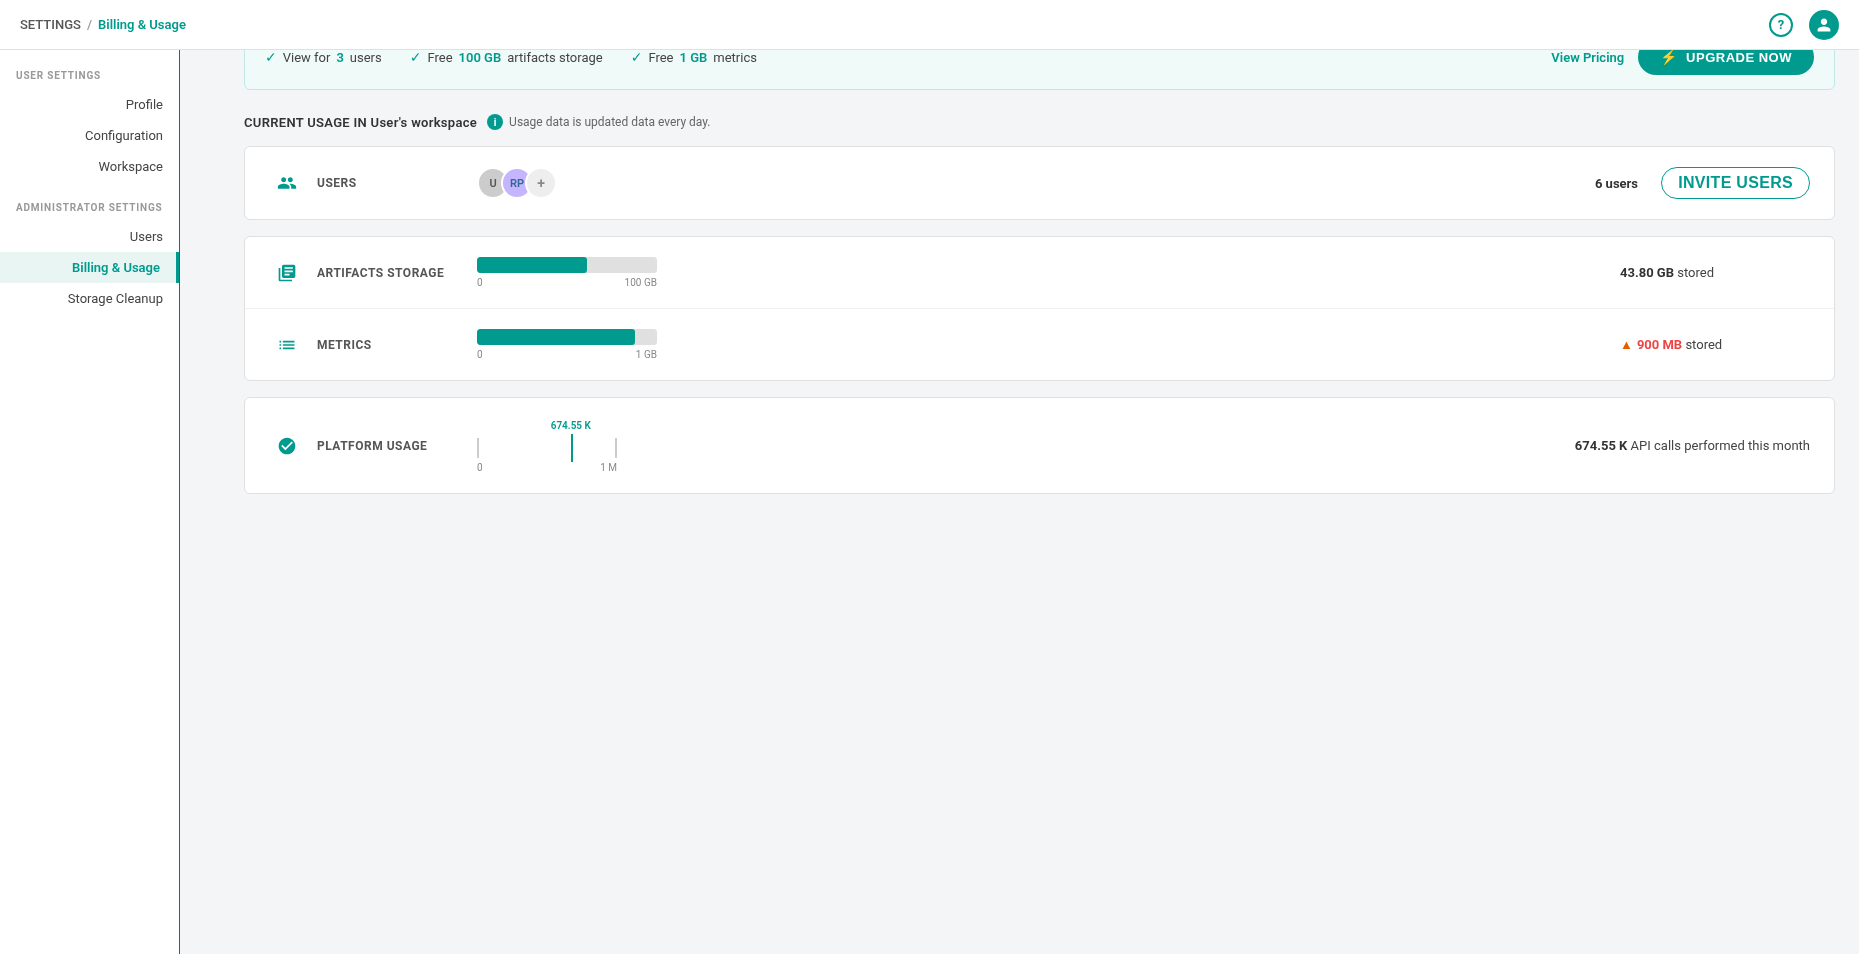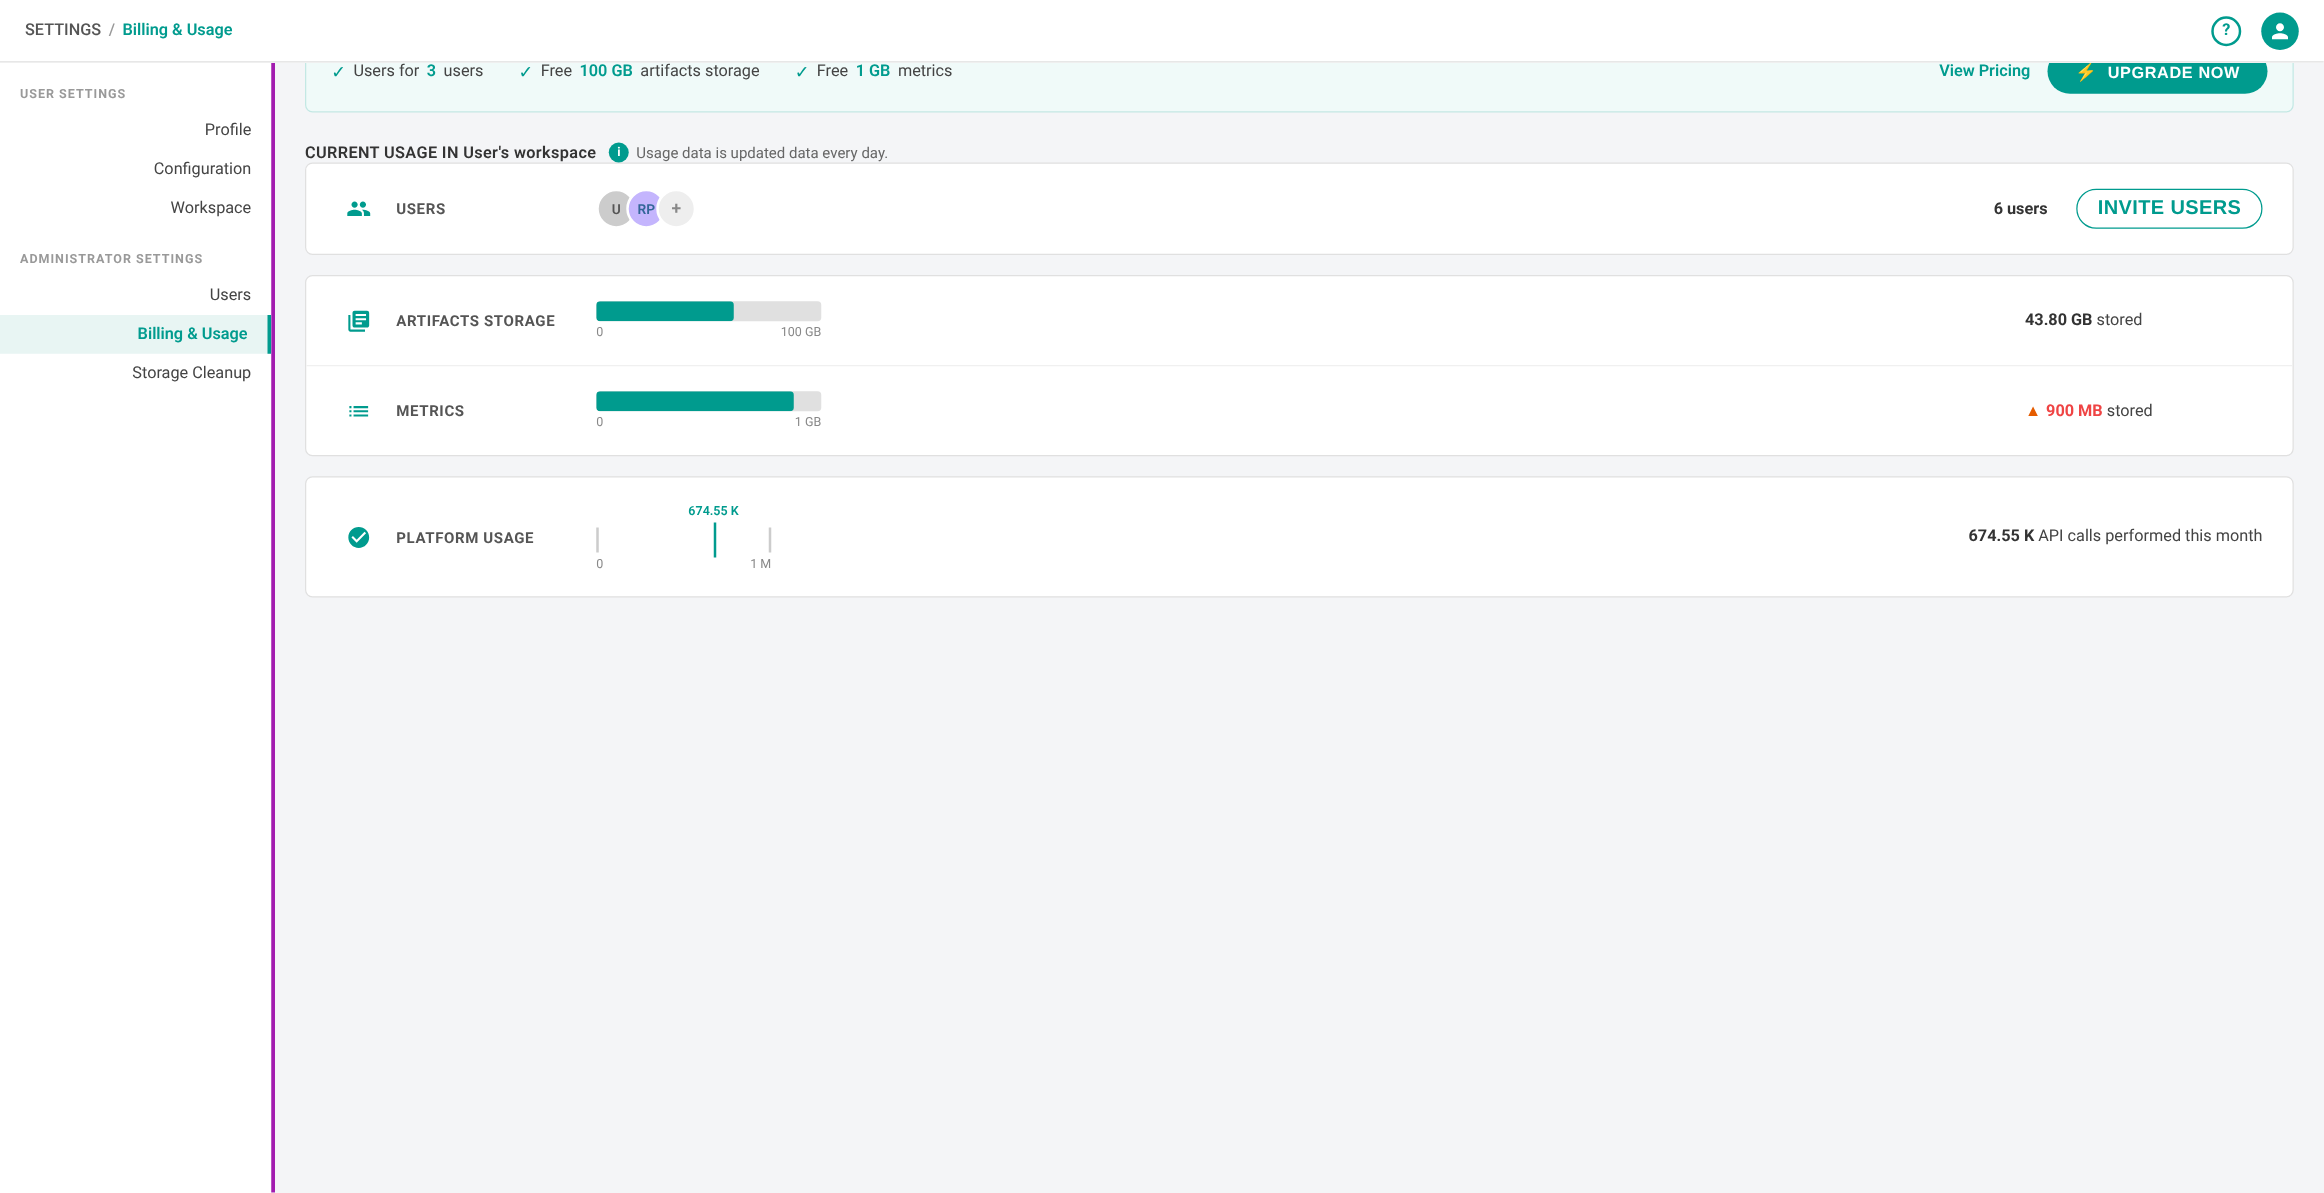--- a/index.html
+++ b/index.html
@@ -62,23 +62,23 @@
       background: #009b8e;
       border-radius: 50%;
       display: flex; align-items: center; justify-content: center;
       color: white;
       font-size: 14px;
       cursor: pointer;
     }
 
     
     .sidebar {
-      width: 220px;
+      width: 180px;
       background: #fff;
-      border-right: 3px solid #a21caf;
+      border-right: 1px solid #a21caf;
       padding: 20px 0;
       position: fixed;
       top: 50px;
       bottom: 0;
       left: 0;
       overflow-y: auto;
     }
     .sidebar-section-label {
       font-size: 10px;
       font-weight: 700;
@@ -171,20 +171,21 @@
       text-transform: uppercase;
       letter-spacing: 0.5px;
     }
     .bolt-icon { font-size: 14px; }
 
     
     .section-header {
       display: flex;
       align-items: center;
       gap: 10px;
+      margin-bottom: 16px;
       font-size: 13px;
       text-align: center;
     }
     .section-header-title {
       font-size: 13px;
       font-weight: 600;
       color: #333;
       letter-spacing: 0.3px;
     }
     .info-tooltip {
@@ -388,21 +389,21 @@
     <span>Storage Cleanup</span>
   </a>
 </div>
 
 <div class="main">
 
   <div class="banner">
     <div class="banner-items">
       <div class="banner-item">
         <span class="check-icon">✓</span>
-        <span>Users for </span>
+        <span>View for </span>
           <span class="banner-highlight">3</span>
           <span> users</span>
       </div>
       <div class="banner-item">
         <span class="check-icon">✓</span>
         <span>Free </span>
           <span class="banner-highlight">100 GB</span>
           <span> artifacts storage</span>
       </div>
       <div class="banner-item">

